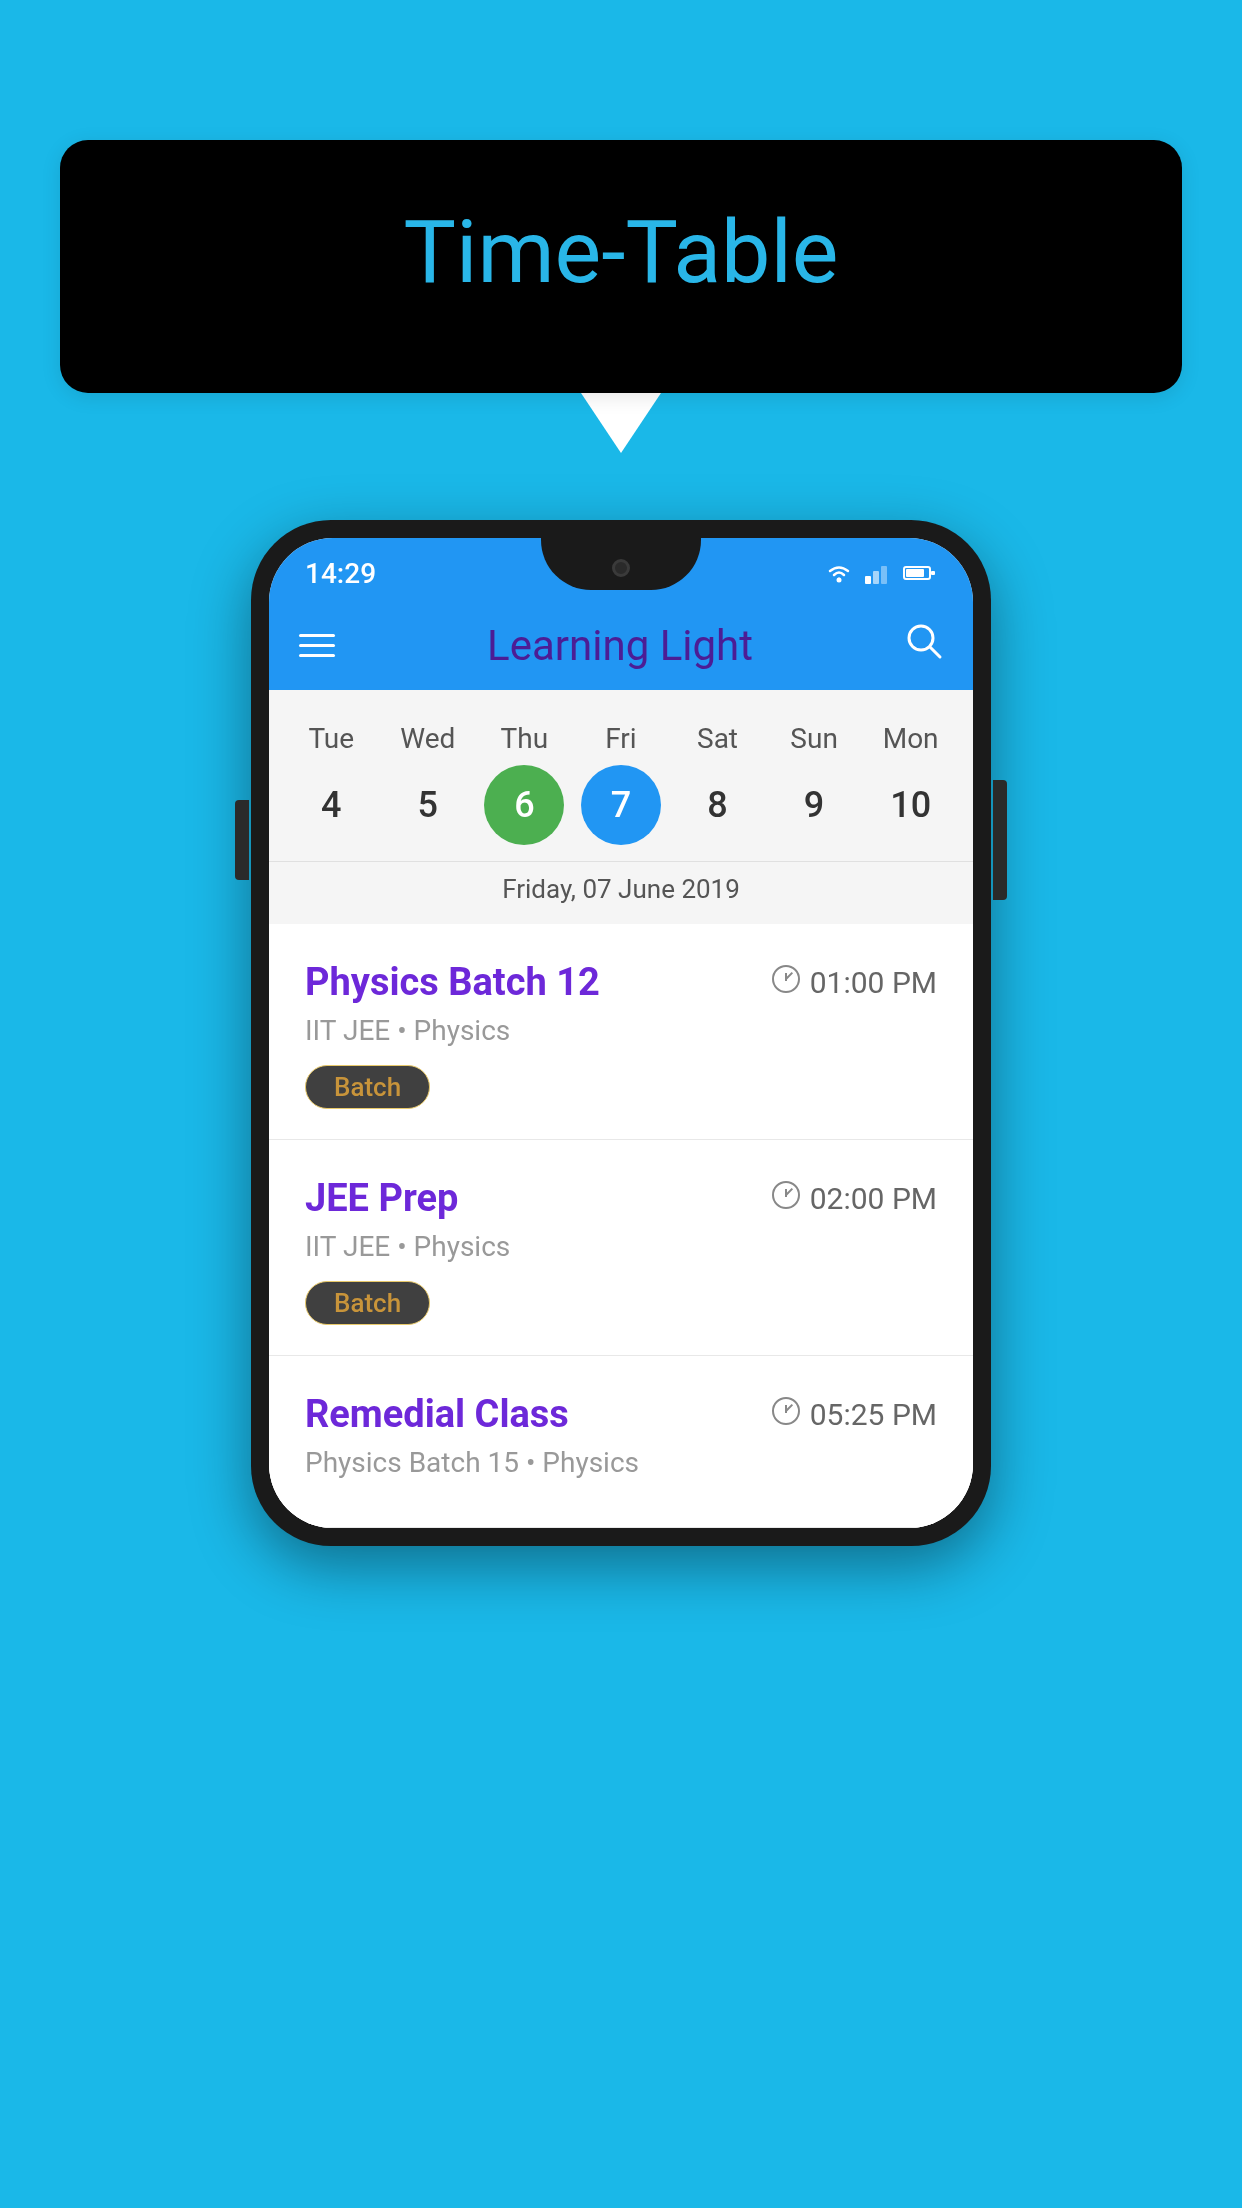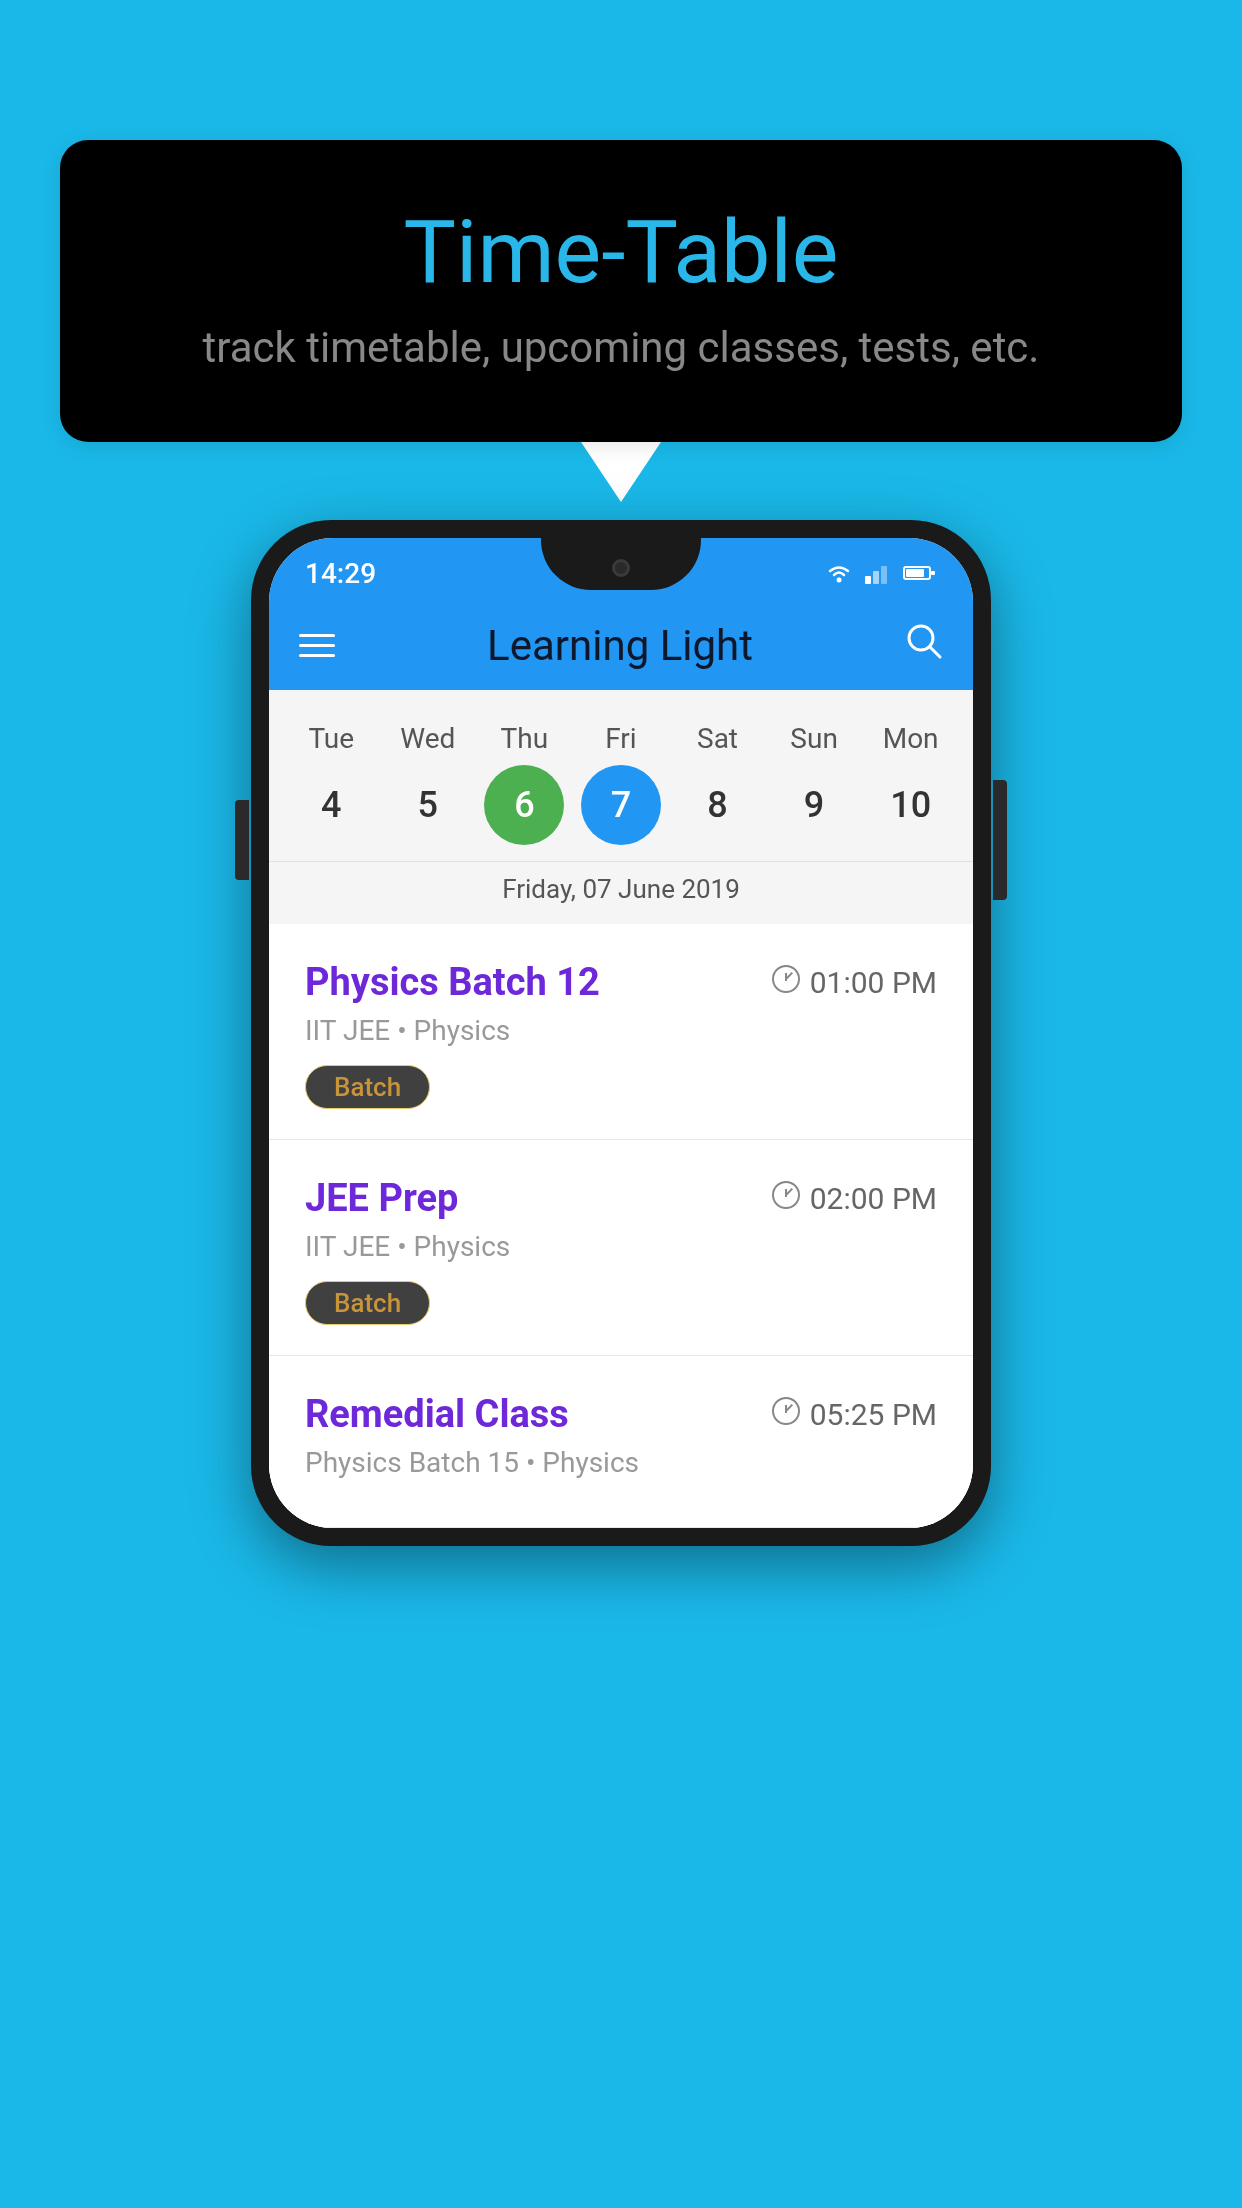--- a/index.html
+++ b/index.html
@@ -176,21 +176,21 @@
 
     .app-bar-menu span {
       display: block;
       width: 36px;
       height: 3px;
       background: white;
       border-radius: 2px;
     }
 
     .app-bar-title {
-      color: #0f172a;
+      color: #4c1d95;
       font-size: 42px;
       font-weight: 400;
     }
 
     .app-bar-search {
       color: white;
       font-size: 38px;
       cursor: pointer;
     }
 
@@ -335,21 +335,20 @@
     }
   </style>
 </head>
 <body>
 
 <div style="position:absolute;top:0;left:0;width:100%;height:100%;background:#1ab8e8;"></div>
 
 <div class="speech-bubble-container">
   <div class="speech-bubble">
     <div class="speech-bubble-title">Time-Table</div>
-    <div class="speech-bubble-subtitle">track timetable, upcoming classes, tests, etc.</div>
   </div>
   <div class="speech-bubble-arrow"></div>
 </div>
 
 <div class="phone-container">
   <div class="phone-body">
     <div class="phone-screen">
 
       <div class="phone-notch">
         <div class="phone-notch-camera"></div>

